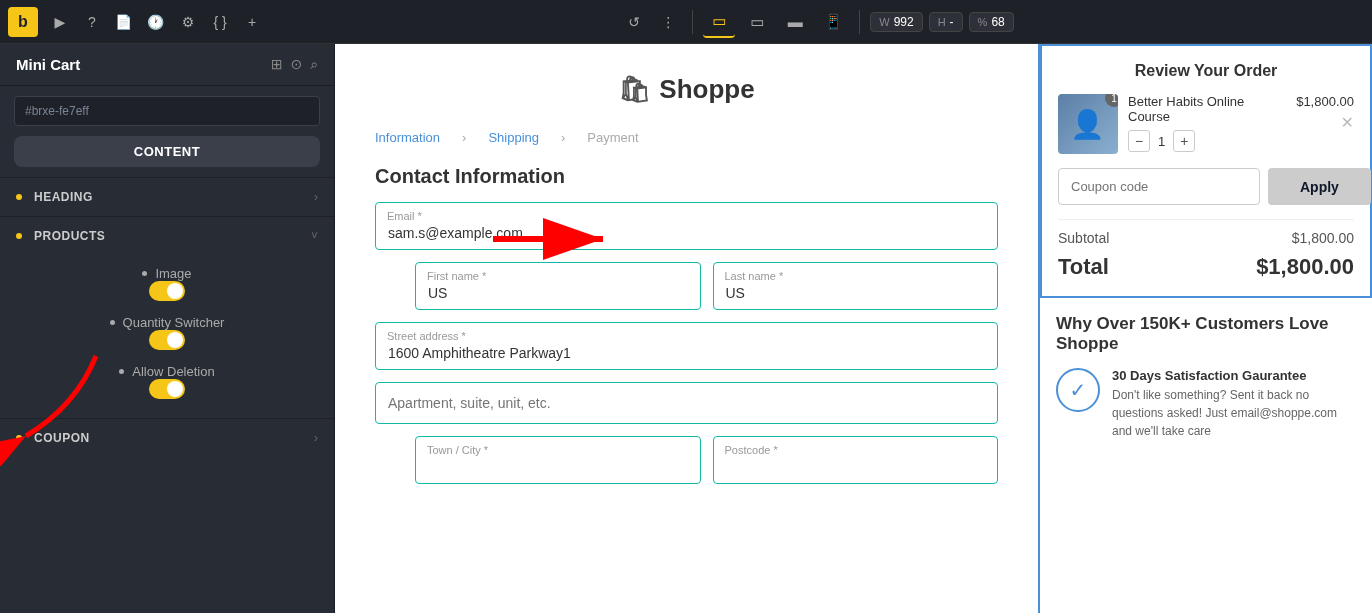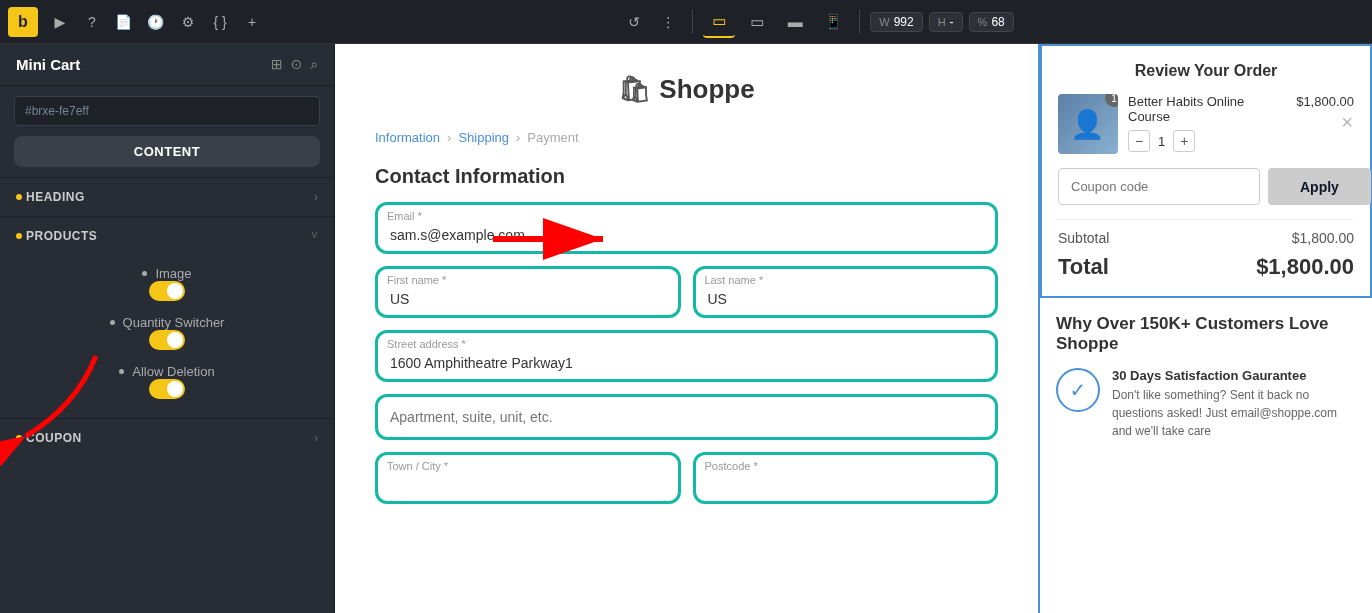--- a/index.html
+++ b/index.html
@@ -134,21 +134,21 @@
       align-items: center;
       justify-content: space-between;
       padding: 12px 16px;
       cursor: pointer;
     }
     .sidebar-section-title {
       color: #ccc;
       font-size: 12px;
       font-weight: 600;
       letter-spacing: 0.5px;
-      display: flex; align-items: center; gap: 4px;
+      display: flex; align-items: center; gap: 12px;
     }
     .sidebar-section-title .bullet {
       width: 6px; height: 6px;
       background: #f5c518;
       border-radius: 50%;
     }
     .sidebar-section-arrow { color: #666; font-size: 12px; }
     .sidebar-section-content {
       padding: 4px 16px 12px;
     }
@@ -216,21 +216,21 @@
     }
     .store-logo-icon {
       font-size: 26px;
       color: #555;
     }
 
     
     .breadcrumb {
       display: flex;
       align-items: center;
-      gap: 7px;
+      gap: 22px;
       margin-bottom: 20px;
       font-size: 13px;
     }
     .breadcrumb-item {
       color: #4a90d9;
       cursor: pointer;
     }
     .breadcrumb-sep { color: #aaa; }
     .breadcrumb-item.inactive { color: #aaa; }
 
@@ -246,30 +246,31 @@
       margin-bottom: 12px;
     }
     .form-field label {
       position: absolute;
       top: 8px; left: 12px;
       font-size: 11px;
       color: #999;
     }
     .form-field input {
       width: 100%;
-      border: 3px solid #14b8a6;
-      border-radius: 12px;
+      border: 1px solid #14b8a6;
+      border-radius: 4px;
       padding: 22px 12px 8px;
       font-size: 14px;
       color: #333;
       outline: none;
     }
     .form-row {
       display: flex;
       gap: 12px;
+      margin-left: 40px;
     }
     .form-row .form-field {
       flex: 1;
     }
 
     
     .right-panel {
       width: 334px;
       background: #fff;
       flex-shrink: 0;

